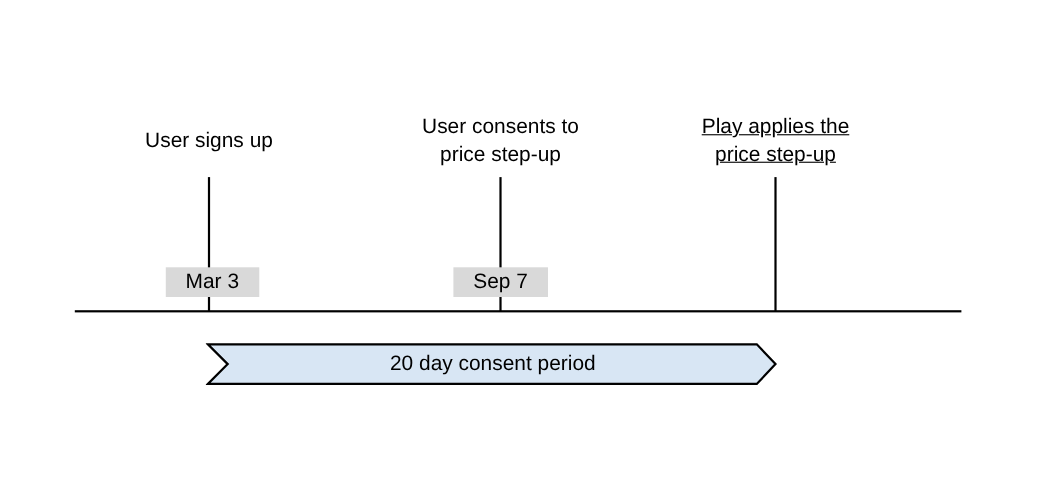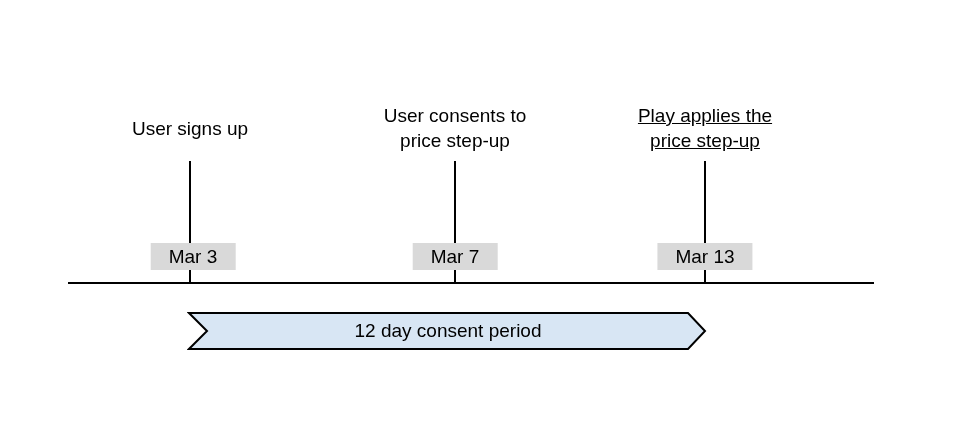--- a/index.html
+++ b/index.html
@@ -106,21 +106,20 @@
     <span>price step-up</span>
   </div>
 
   <div class="tick m1"></div>
   <div class="tick m2"></div>
   <div class="tick m3"></div>
 
   <div class="timeline-axis"></div>
 
   <div class="date-badge m1">Mar 3</div>
-  <div class="date-badge m2">Mar 7</div>
-  <div class="date-badge m3">Mar 13</div>
+  <div class="date-badge m2">Sep 7</div>
 
   <svg class="banner-svg" viewBox="0 0 520 40" xmlns="http://www.w3.org/2000/svg">
     <polygon points="2,2 501,2 518,20 501,38 2,38 20,20" stroke-width="2" stroke-linejoin="miter" fill="#d8e6f4" stroke="#000000"></polygon>
   </svg>
-  <div class="banner-label">12 day consent period</div>
+  <div class="banner-label">20 day consent period</div>
 
 </div>
 
 </body></html>

